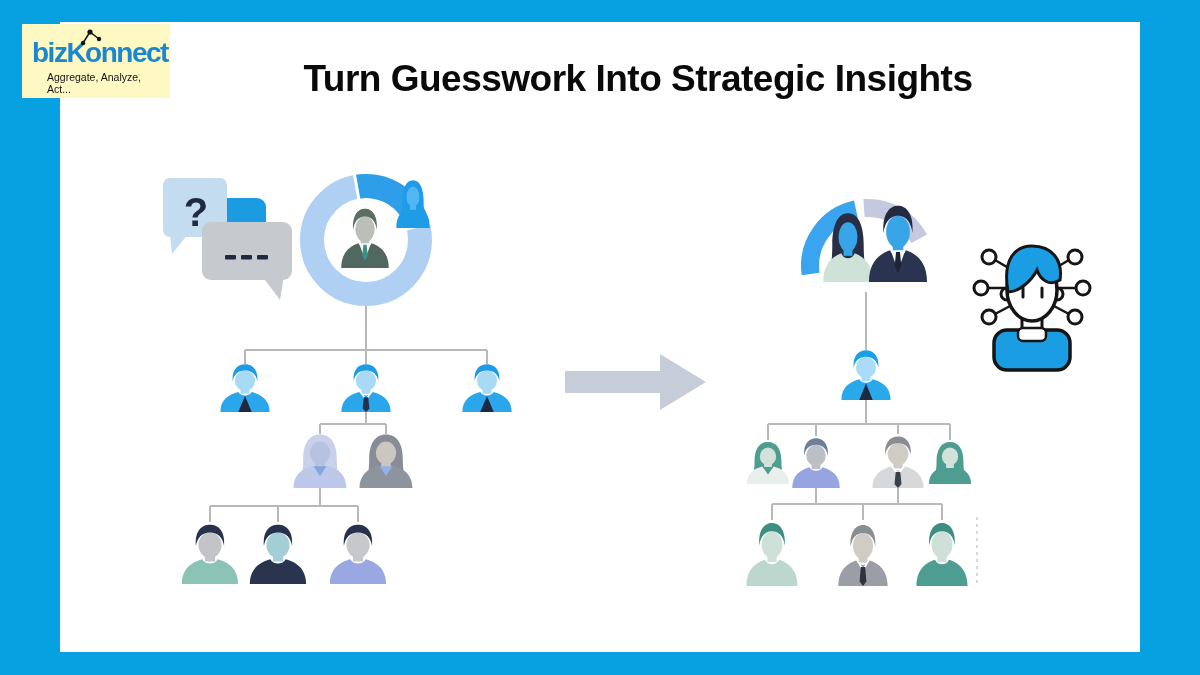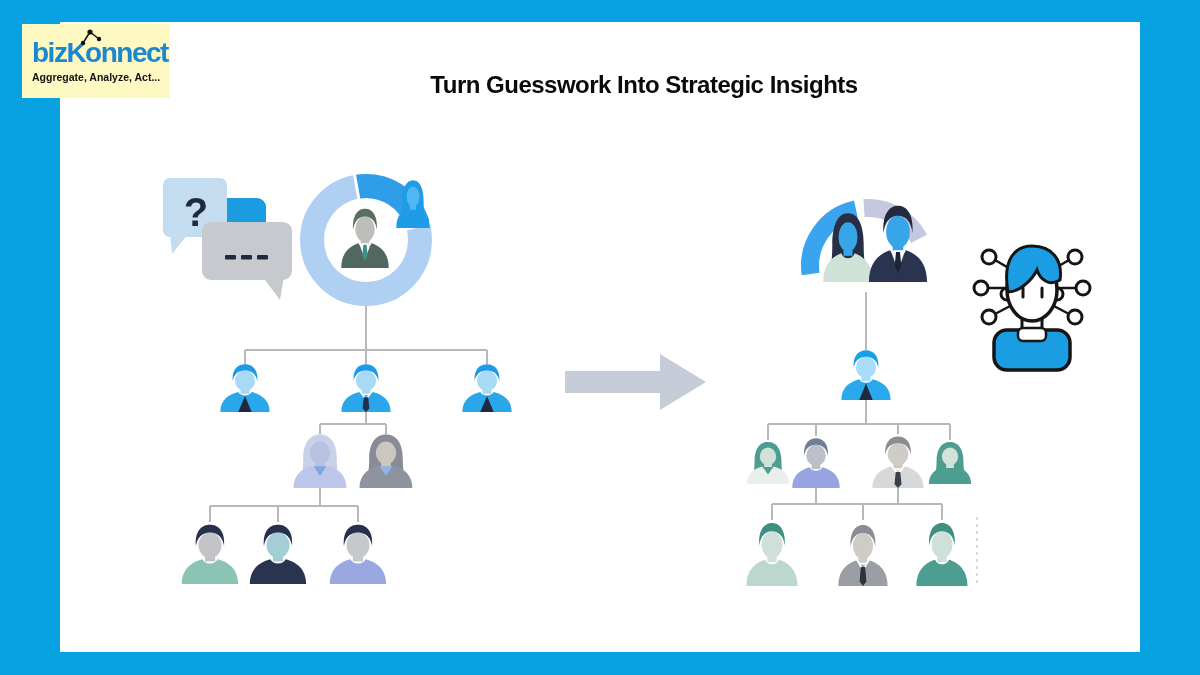--- a/index.html
+++ b/index.html
@@ -16,25 +16,25 @@
     position:absolute;left:22px;top:24px;width:148px;height:74px;
     background:#fef9c3;z-index:6;box-sizing:border-box;
     padding:16px 6px 0 10px;
   }
   .logo-name{
     font-size:28px;font-weight:bold;color:#1B87CE;letter-spacing:-1.5px;
     line-height:26px;position:relative;
   }
   .molecule{position:absolute;left:46px;top:-12px;}
   .logo-tagline{
-    font-size:10.5px;font-weight:bold;color:#121212;margin-top:5px;letter-spacing:0px;
+    font-size:10.5px;font-weight:normal;color:#121212;margin-top:5px;letter-spacing:0px;margin-left:15px;
   }
   .title{
-    position:absolute;left:290px;top:50px;width:680px;margin:14px;z-index:4;
-    text-align:center;font-size:24px;line-height:42px;font-weight:bold;
+    position:absolute;left:290px;top:50px;width:680px;margin:8px;z-index:4;
+    text-align:center;font-size:37px;line-height:42px;font-weight:bold;
     color:#0A0A0A;letter-spacing:-0.5px;
   }
   svg.diagram{position:absolute;left:0;top:0;z-index:5;}
 </style>
 </head>
 <body>
 
 <div class="content"></div>
 
 <div class="logo-box">

